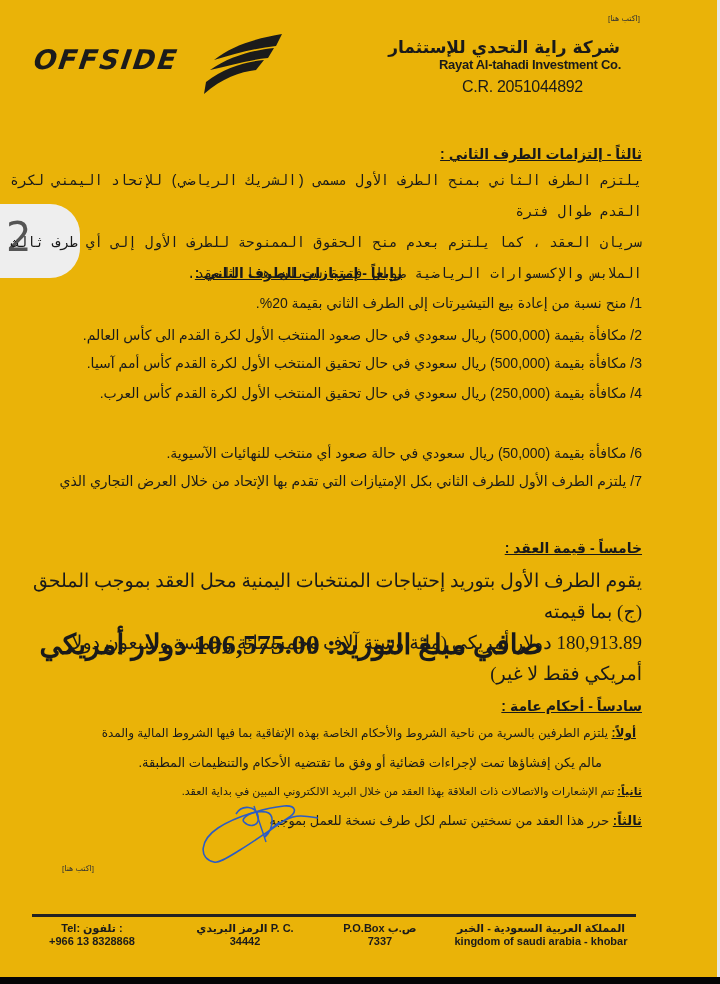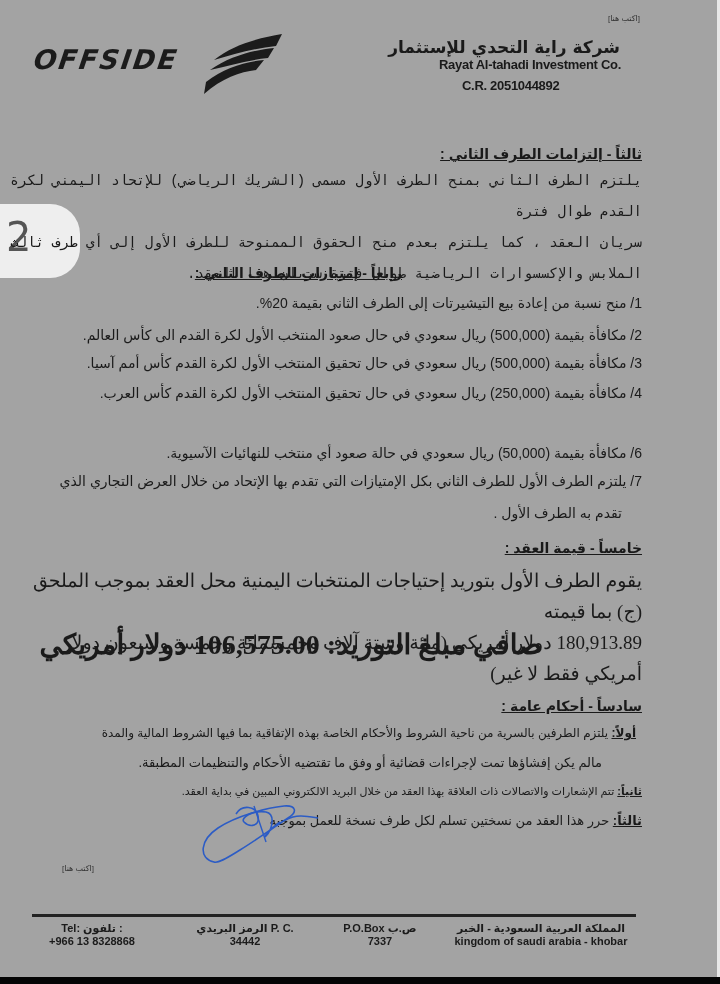--- a/index.html
+++ b/index.html
@@ -1,36 +1,36 @@
 <!DOCTYPE html>
 <html><head>
 <meta charset="utf-8">
 <style>
   html, body { margin: 0; padding: 0; }
   body {
     width: 720px; height: 984px; position: relative; overflow: hidden;
     background: #ffffff; color: #1a1a1a;
     font-family: "Liberation Sans", "DejaVu Sans", sans-serif;
   }
-  .page { position: absolute; left: 0; top: 0; width: 720px; height: 984px; background: #a3a3a3; }
+  .page { position: absolute; left: 0; top: 0; width: 720px; height: 984px; background: #eab308; }
   .abs { position: absolute; }
   .rtl { direction: rtl; text-align: right; unicode-bidi: plaintext; }
 
   
   .write-here { font-size: 8px; color: #333; }
   .logo { left: 34px; top: 34px; width: 240px; height: 60px; }
   .logo-text {
     position: absolute; left: 0; top: 10px;
     font-family: "DejaVu Sans", sans-serif; font-weight: bold; font-style: italic;
     font-size: 27px; letter-spacing: 2px; color: #1b1b1b; transform: skewX(-8deg);
   }
   .logo-wing { position: absolute; left: 170px; top: 0; width: 80px; height: 62px; }
   .company-ar { right: 100px; top: 37px; font-size: 17px; font-weight: bold; font-family: "DejaVu Sans", sans-serif; }
   .company-en { left: 407px; top: 57px; font-size: 13px; font-weight: bold; letter-spacing: -0.3px; margin-left: 32px; }
-  .company-cr { left: 462px; top: 78px; font-size: 13px; font-weight: bold; letter-spacing: -0.3px; }
+  .company-cr { left: 462px; top: 78px; font-size: 16px; font-weight: normal; letter-spacing: -0.3px; }
 
   
   .heading { font-size: 14px; font-weight: bold; text-decoration: underline; }
   .para { font-size: 14px; line-height: 31px; }
   .list-item { font-size: 14px; }
   .total { font-family: "Liberation Serif", serif; font-size: 28px; font-weight: bold; }
 
   
   .badge {
     left: -20px; top: 204px; width: 100px; height: 74px;
@@ -78,21 +78,20 @@
     <div>الملابس والإكسسوارات الرياضية طوال فترة سريان هذا العقد.</div>
   </div>
 
   <div class="abs heading rtl" style="right:318px; top:265px;text-decoration:underline;">رابعاً - إمتيازات للطرف الثاني :</div>
   <div class="abs list-item rtl" style="right:78px; top:295px; width:600px;">1/ منح نسبة من إعادة بيع التيشيرتات إلى الطرف الثاني بقيمة 20%.</div>
   <div class="abs list-item rtl" style="right:78px; top:327px; width:600px;">2/ مكافأة بقيمة (500,000) ريال سعودي في حال صعود المنتخب الأول لكرة القدم الى كأس العالم.</div>
   <div class="abs list-item rtl" style="right:78px; top:355px; width:600px;">3/ مكافأة بقيمة (500,000) ريال سعودي في حال تحقيق المنتخب الأول لكرة القدم كأس أمم آسيا.</div>
   <div class="abs list-item rtl" style="right:78px; top:385px; width:600px;">4/ مكافأة بقيمة (250,000) ريال سعودي في حال تحقيق المنتخب الأول لكرة القدم كأس العرب.</div>
   <div class="abs list-item rtl" style="right:78px; top:445px; width:600px;">6/ مكافأة بقيمة (50,000) ريال سعودي في حالة صعود أي منتخب للنهائيات الآسيوية.</div>
   <div class="abs list-item rtl" style="right:78px; top:473px; width:630px;">7/ يلتزم الطرف الأول للطرف الثاني بكل الإمتيازات التي تقدم بها الإتحاد من خلال العرض التجاري الذي</div>
-  <div class="abs list-item rtl" style="right:98px; top:505px; width:600px;">تقدم به الطرف الأول .</div>
 
   <div class="abs heading rtl" style="right:78px; top:540px;">خامساً - قيمة العقد :</div>
   <div class="abs para rtl" style="right:78px; top:565px; width:620px; font-family:'Liberation Serif', serif; font-size:19px;">
     <div>يقوم الطرف الأول بتوريد إحتياجات المنتخبات اليمنية محل العقد بموجب الملحق (ج) بما قيمته</div>
     <div>180,913.89 دولار أمريكي (مائة وستة آلاف وخمسمائة وخمسة وسبعون دولار أمريكي فقط لا غير)</div>
   </div>
   <div class="abs total rtl" style="right:178px; top:628px;">صافي مبلغ التوريد: 106,575.00 دولار أمريكي</div>
 
   <div class="abs heading rtl" style="right:78px; top:698px;">سادساً - أحكام عامة :</div>
   <div class="abs list-item rtl" style="right:84px; top:726px; width:640px; font-size:12px;">

